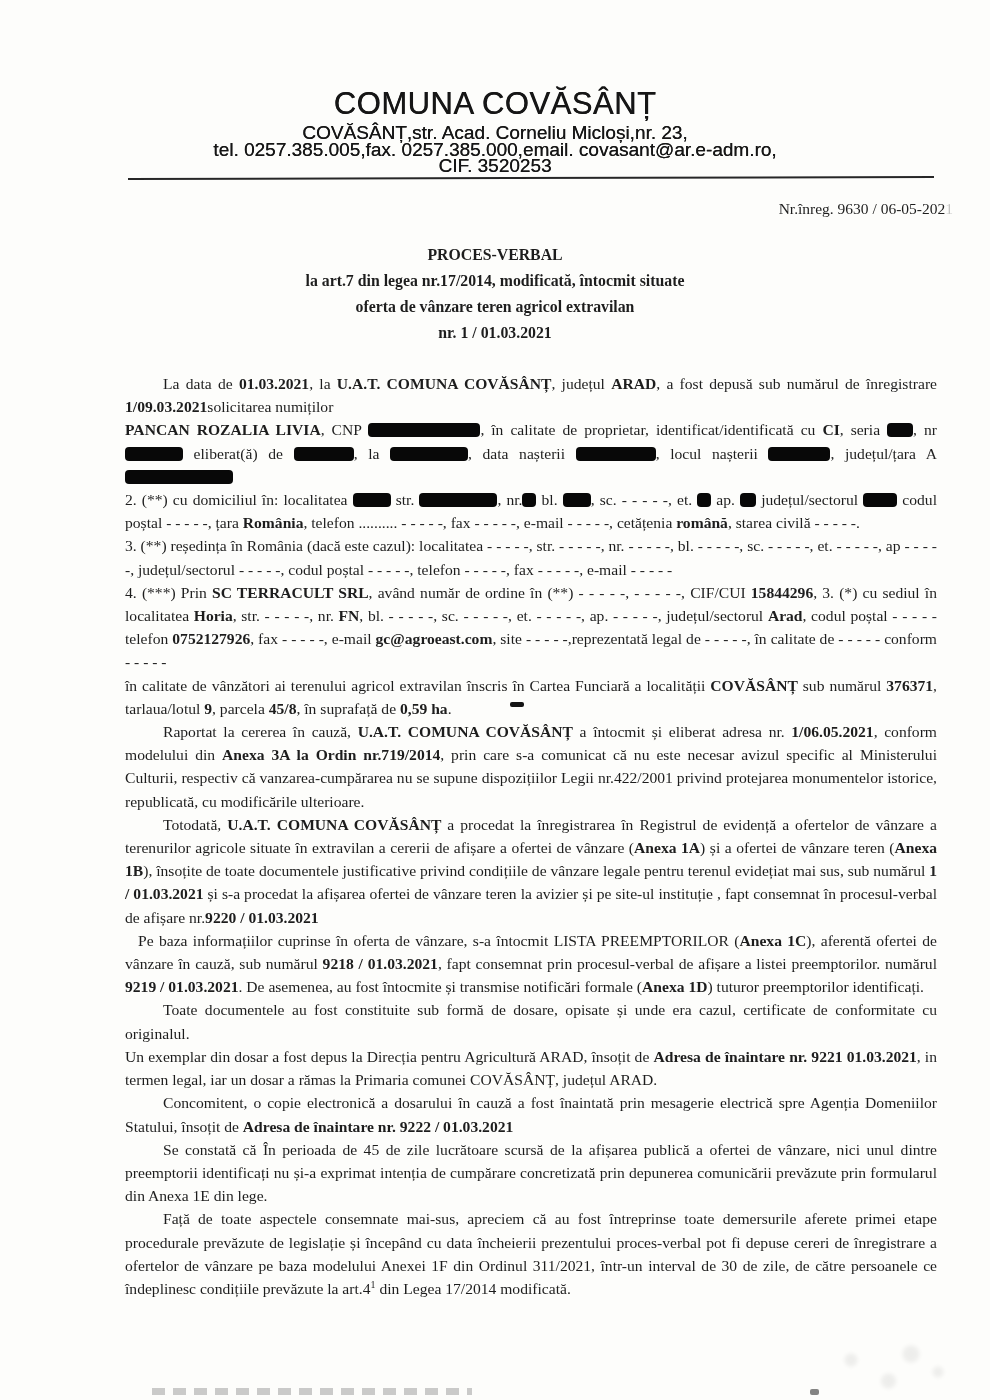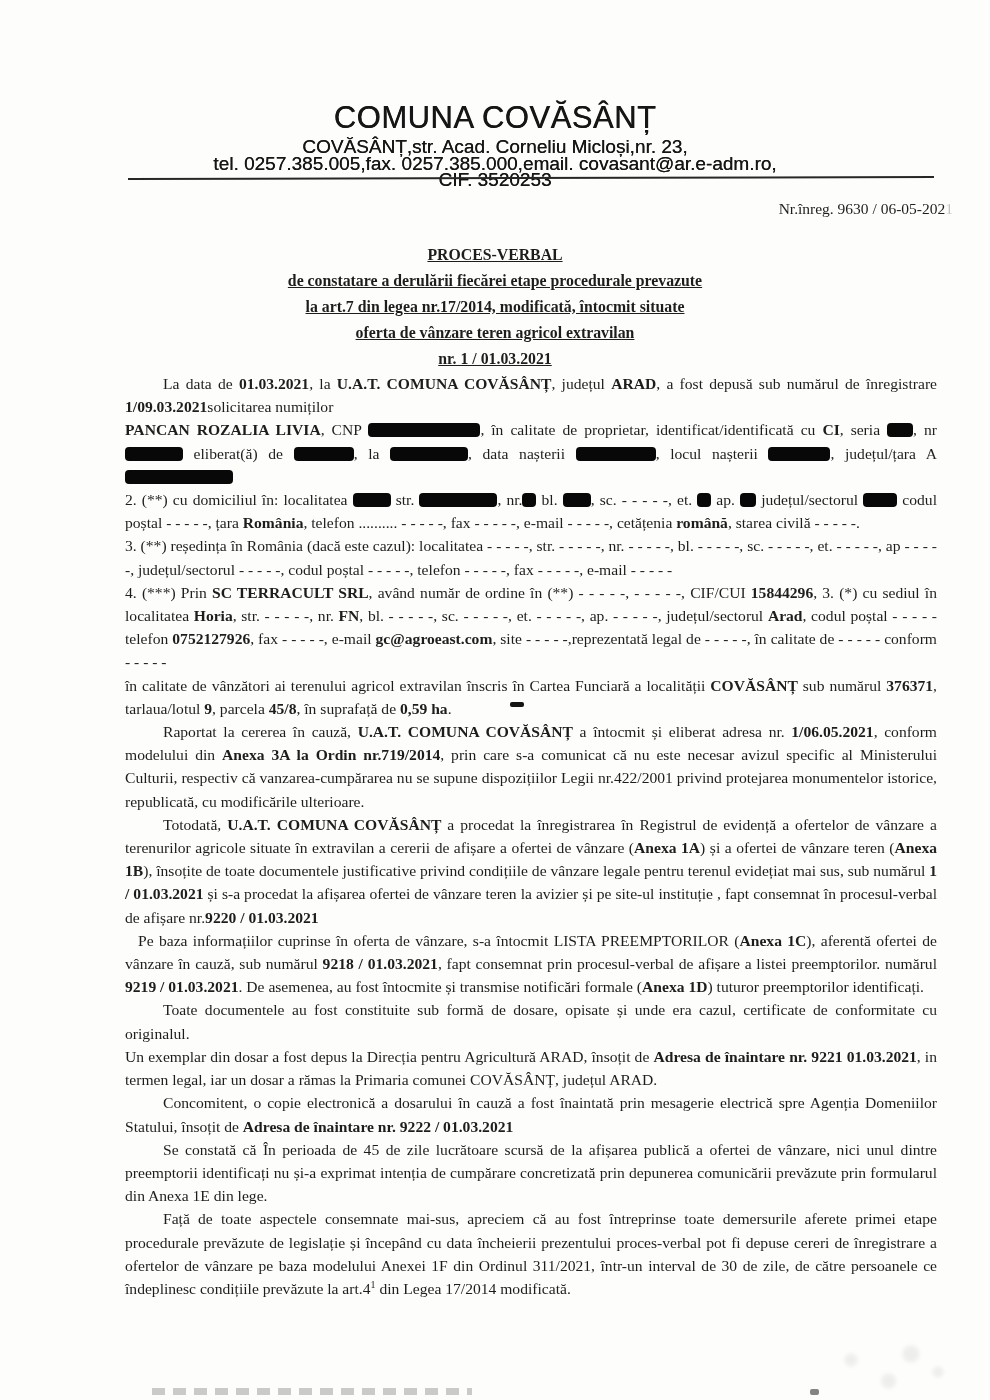--- a/index.html
+++ b/index.html
@@ -8,21 +8,21 @@
     background:#fdfdfb;
     position:relative;
     overflow:hidden;
     font-family:"Liberation Serif", serif;
     color:#1d1d1d;
   }
   .page { position:absolute; inset:0; }
 
   
   .letterhead {
-    position:absolute; top:100px; left:90px; width:810px;
+    position:absolute; top:86px; left:90px; width:810px;
     text-align:center;
     font-family:"Liberation Sans", sans-serif;
     color:#161616;
   }
   .org-name {
     font-size:31px;
     letter-spacing:0.5px;
     text-shadow:0.4px 0 0 currentColor;
     margin-bottom:3px;
     white-space:nowrap;
@@ -40,21 +40,21 @@
     position:absolute; top:200px; left:141px; width:812px;
     text-align:right; font-size:15.5px;
     white-space:nowrap;
   }
   .reg .cutoff { opacity:0.25; }
 
   
   .title-block {
     position:absolute; top:242px; left:90px; width:810px;
     text-align:center; font-weight:bold;
-    font-size:15.8px; line-height:26px;text-decoration:underline;
+    font-size:15.8px; line-height:26px;
   }
 
   
   .body-text {
     position:absolute; top:372px; left:125px; width:812px;
     font-size:15.6px; line-height:23.2px;
     text-align:justify;
   }
   .body-text p { margin:0; }
   .ind    { text-indent:38px; }
@@ -107,21 +107,20 @@
     <div class="addr">tel. 0257.385.005,fax. 0257.385.000,email. covasant@ar.e-adm.ro,</div>
     <div class="addr">CIF. 3520253</div>
   </div>
 
   <div class="rule"></div>
 
   <div class="reg"><span>Nr.înreg. 9630 / 06-05-202</span><span class="cutoff">1</span></div>
 
   <div class="title-block">
     <div>PROCES-VERBAL</div>
-    <div>de constatare a derulării fiecărei etape procedurale prevazute</div>
     <div>la art.7 din legea nr.17/2014, modificată, întocmit situate</div>
     <div>oferta de vânzare teren agricol extravilan</div>
     <div>nr. 1 / 01.03.2021</div>
   </div>
 
   <div class="body-text">
       <p class="para ind"><span>La data de </span><b>01.03.2021</b><span>, la </span><b>U.A.T. COMUNA COVĂSÂNȚ</b><span>, județul </span><b>ARAD</b><span>, a fost depusă sub numărul de înregistrare </span><b>1/09.03.2021</b><span>solicitarea numiților</span></p>
       <p class="para"><b>PANCAN ROZALIA LIVIA</b><span>, CNP </span><span class="redact" style="width: 112px;"></span><span>, în calitate de proprietar, identificat/identificată cu </span><b>CI</b><span>, seria </span><span class="redact" style="width: 26px;"></span><span>, nr </span><span class="redact" style="width: 58px;"></span><span> eliberat(ă) de </span><span class="redact" style="width: 60px;"></span><span>, la </span><span class="redact" style="width: 78px;"></span><span>, data nașterii </span><span class="redact" style="width: 80px;"></span><span>, locul nașterii </span><span class="redact" style="width: 62px;"></span><span>, județul/țara </span><span>A</span><span class="redact" style="width: 108px;"></span></p>
       <p class="para"><span>2. (**) cu domiciliul în: localitatea </span><span class="redact" style="width: 38px;"></span><span> str. </span><span class="redact" style="width: 78px;"></span><span>, nr.</span><span class="redact" style="width: 14px;"></span><span> bl. </span><span class="redact" style="width: 28px;"></span><span>, sc. - - - - -, et. </span><span class="redact" style="width: 14px;"></span><span> ap. </span><span class="redact" style="width: 16px;"></span><span> județul/sectorul </span><span class="redact" style="width: 34px;"></span><span> codul poștal - - - - -, țara </span><b>România</b><span>, telefon .......... - - - - -, fax - - - - -, e-mail - - - - -, cetățenia </span><b>română</b><span>, starea civilă - - - - -.</span></p>
       <p class="para"><span>3. (**) reședința în România (dacă este cazul): localitatea - - - - -, str. - - - - -, nr. - - - - -, bl. - - - - -, sc. - - - - -, et. - - - - -, ap - - - - -, județul/sectorul - - - - -, codul poștal - - - - -, telefon - - - - -, fax - - - - -, e-mail - - - - -</span></p>

